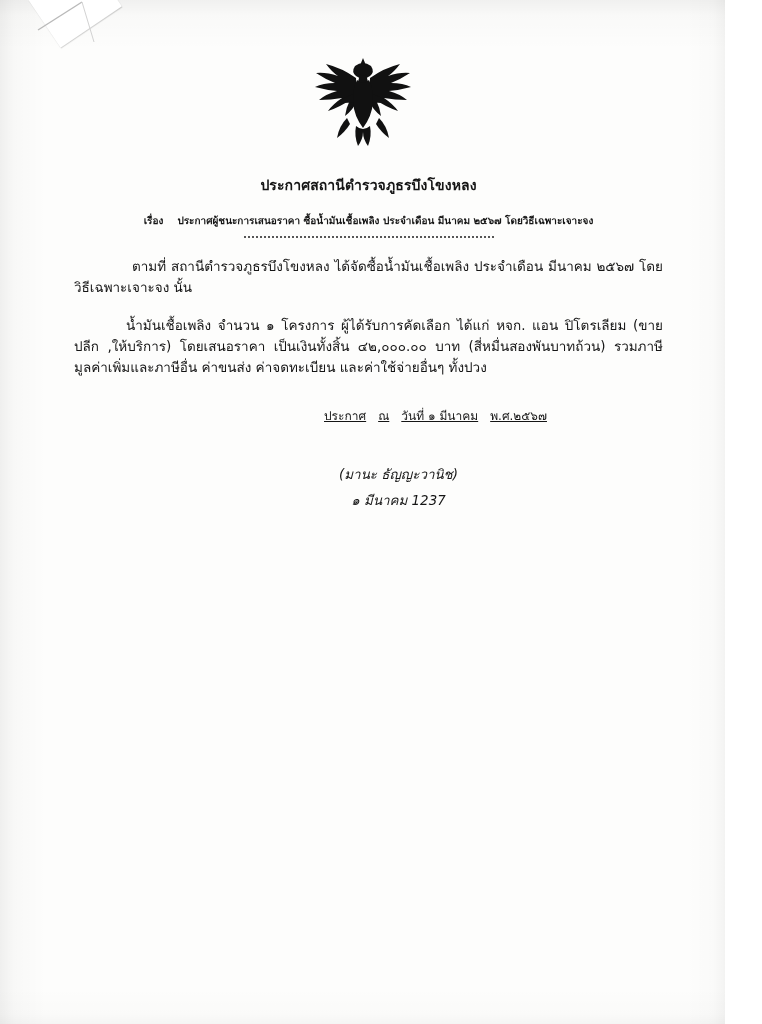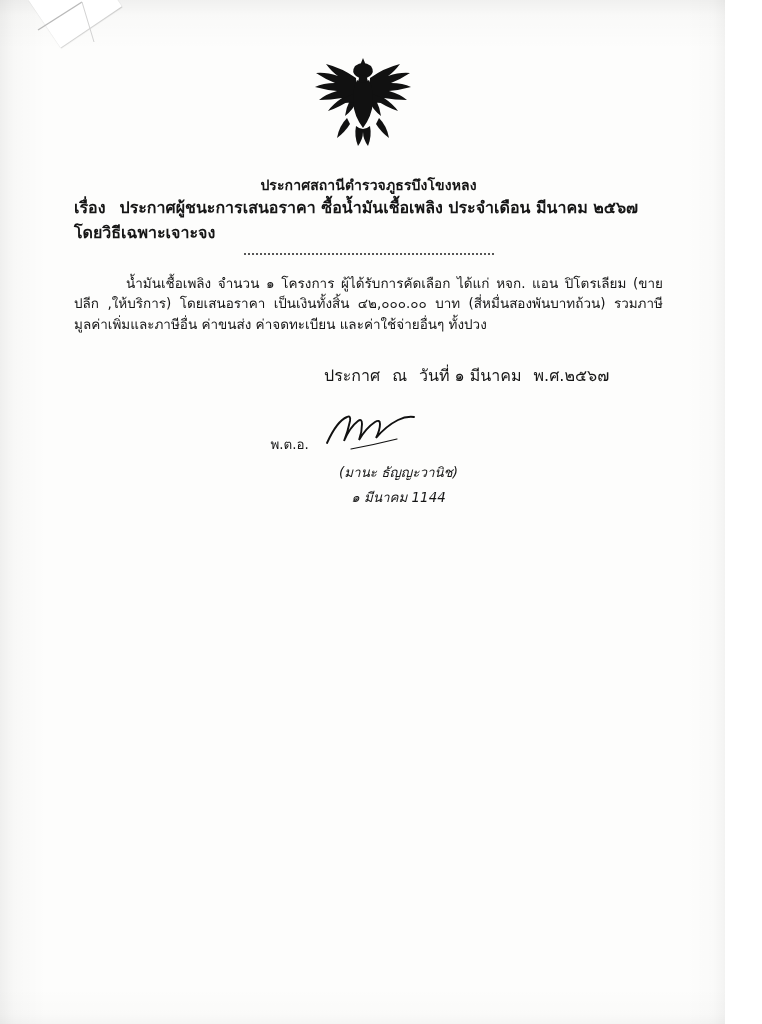--- a/index.html
+++ b/index.html
@@ -76,23 +76,24 @@
   }
   .center {
     text-align: center;
   }
   .title {
     font-weight: 700;
     font-size: 14px;
     letter-spacing: 0.1px;
   }
   .subject {
+    margin-top: 17px;
     font-weight: 700;
-    font-size: 16px;
-    text-align: left;
+    font-size: 10px;
+    text-align: center;
   }
   .subject .label {
     margin-right: 14px;
   }
   .divider {
     margin: 8px auto 0 auto;
     width: 250px;
     border-top: 2px dotted #3a3a3a;
     height: 0;
     opacity: 0.85;
@@ -106,22 +107,23 @@
     display: inline-block;
     width: 58px;
   }
   .indent-sm {
     display: inline-block;
     width: 52px;
   }
   .announce-line {
     margin-top: 30px;
     padding-left: 250px;
-    font-size: 16px;
+    font-size: 12px;
     white-space: nowrap;
+    text-decoration: underline;
   }
   .announce-line span + span {
     margin-left: 12px;
   }
 
   .sign-block {
     margin-top: 40px;
     position: relative;
     text-align: center;
     padding-left: 60px;
@@ -193,37 +195,31 @@
   <div class="doc-body">
 
     <div class="center title">ประกาศสถานีตำรวจภูธรบึงโขงหลง</div>
 
     <div class="subject">
       <span class="label">เรื่อง</span><span>ประกาศผู้ชนะการเสนอราคา ซื้อน้ำมันเชื้อเพลิง ประจำเดือน มีนาคม ๒๕๖๗ โดยวิธีเฉพาะเจาะจง</span>
     </div>
 
     <div class="divider"></div>
 
+    <div class="para">
+      <span class="indent"></span><span>ตามที่ สถานีตำรวจภูธรบึงโขงหลง ได้จัดซื้อน้ำมันเชื้อเพลิง ประจำเดือน มีนาคม ๒๕๖๗ โดยวิธีเฉพาะเจาะจง นั้น</span>
+    </div>
 
     <div class="para">
       <span class="indent-sm"></span><span>น้ำมันเชื้อเพลิง จำนวน ๑ โครงการ ผู้ได้รับการคัดเลือก ได้แก่ หจก. แอน ปิโตรเลียม (ขายปลีก ,ให้บริการ) โดยเสนอราคา เป็นเงินทั้งสิ้น ๔๒,๐๐๐.๐๐ บาท (สี่หมื่นสองพันบาทถ้วน) รวมภาษีมูลค่าเพิ่มและภาษีอื่น ค่าขนส่ง ค่าจดทะเบียน และค่าใช้จ่ายอื่นๆ ทั้งปวง</span>
     </div>
 
     <div class="announce-line">
       <span>ประกาศ</span><span>ณ</span><span>วันที่ ๑ มีนาคม</span><span>พ.ศ.๒๕๖๗</span>
     </div>
 
     <div class="sign-block">
-      <div class="rank-row">
-        <span class="rank">พ.ต.อ.</span>
-        <span class="signature">
-          <svg width="108" height="46" viewBox="0 0 108 46" aria-hidden="true">
-            <path d="M6 34 q10 -22 20 -26 q4 -2 3 4 q-2 10 -6 20 q6 -14 14 -20 q4 -3 4 3 q0 8 -3 16 q7 -12 16 -18 q5 -3 5 2 q0 6 -4 14 q10 -12 22 -18 q8 -4 16 -3" stroke="#111111" stroke-width="1.9" fill="none" stroke-linecap="round"></path>
-            <path d="M30 40 q22 -4 46 -10" stroke="#111111" stroke-width="1.2" fill="none" stroke-linecap="round"></path>
-          </svg>
-        </span>
-      </div>
       <div class="sign-name">(มานะ   ธัญญะวานิช)</div>
-      <div class="sign-date">๑ มีนาคม 1144</div>
+      <div class="sign-date">๑ มีนาคม 1237</div>
     </div>
 
   </div>
 </div>
 
 </body></html>

